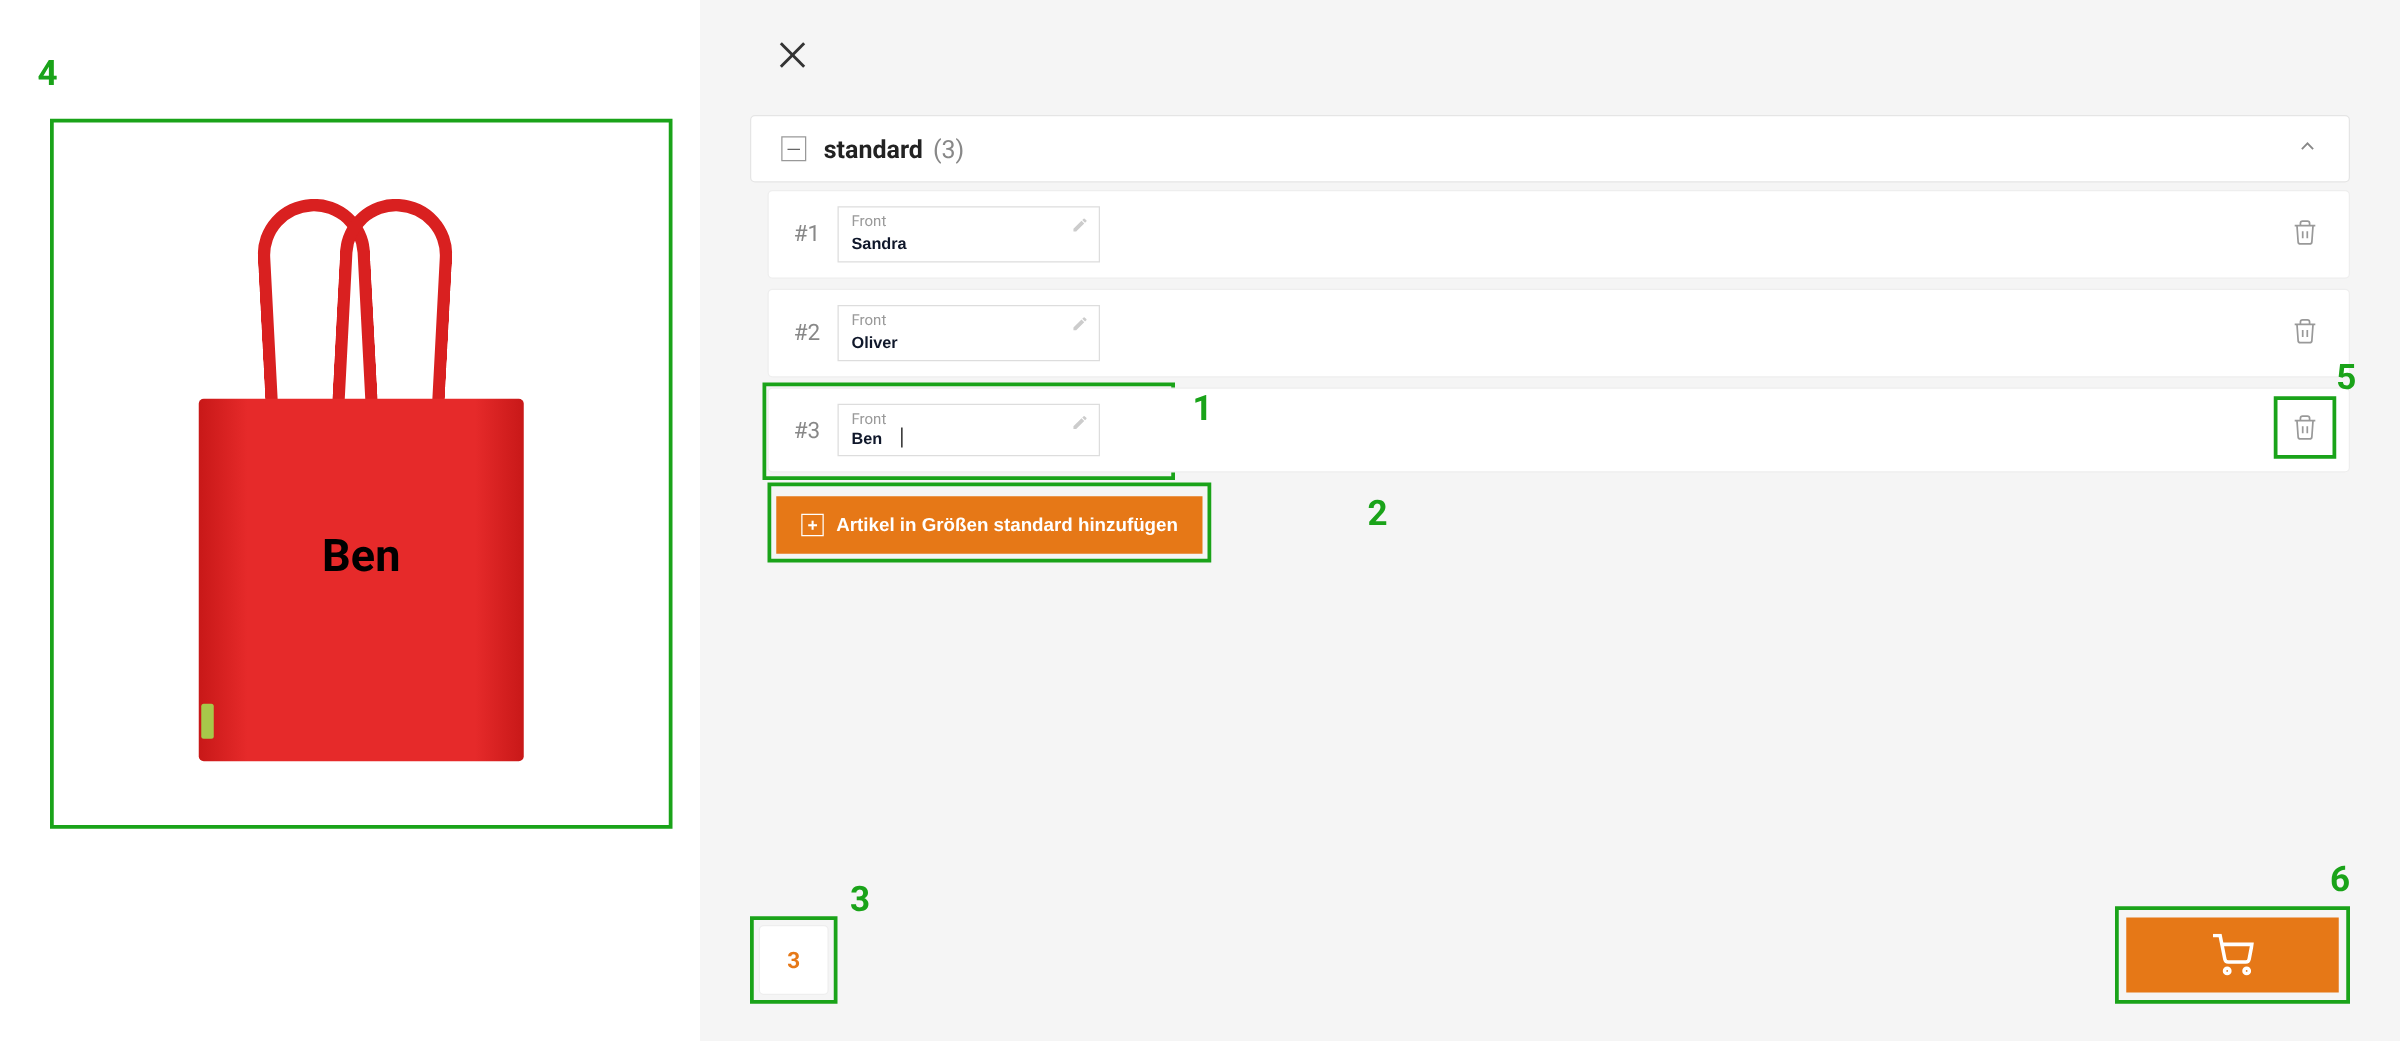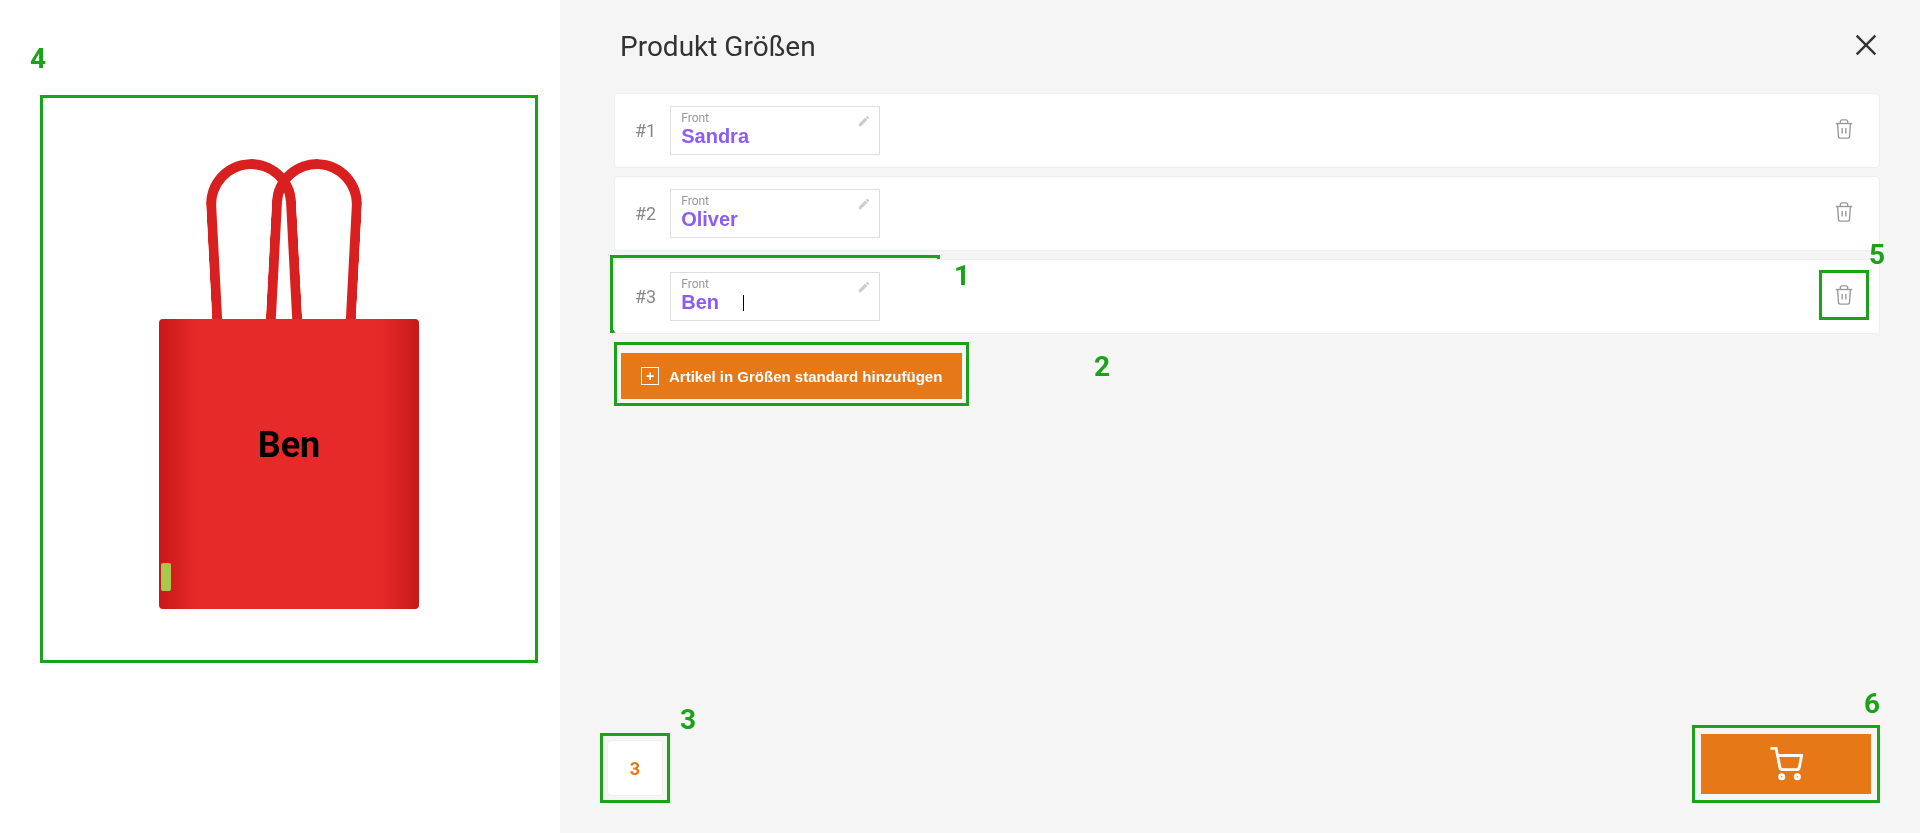--- a/index.html
+++ b/index.html
@@ -84,21 +84,21 @@
     }
     .item-num { color: #888; font-size: 18px; margin-right: 14px; }
     .input-group {
       border: 1px solid #ddd;
       padding: 4px 10px 6px 10px;
       width: 210px;
       position: relative;
       background: #fff;
     }
     .input-label { font-size: 12px; color: #999; display: block; }
-    .input-value { font-size: 20px; font-weight: 700; color: #8b5cf6; border: none; outline: none; width: 100%; }
+    .input-value { font-size: 13px; font-weight: 700; color: #0f172a; border: none; outline: none; width: 100%; }
     .edit-icon { position: absolute; top: 6px; right: 8px; }
     .edit-icon svg { width: 14px; height: 14px; fill: #ccc; }
     .trash-btn {
       margin-left: auto;
       cursor: pointer;
       padding: 4px;
     }
     .trash-btn svg { width: 22px; height: 22px; stroke: #999; stroke-width: 1.5; fill: none; }
     .add-button {
       background: #e67817;
@@ -243,29 +243,40 @@
         <div class="bag-body">
           <div class="bag-text">Ben</div>
           <div class="bag-label-tag"></div>
         </div>
       </div>
     </div>
   </div>
 
   <div class="main-panel">
     <div class="header">
-      <h1>Produkt Größen</h1>
       <div class="close-icon">
         <svg viewBox="0 0 24 24">
             <line x1="4" y1="4" x2="20" y2="20"></line>
             <line x1="20" y1="4" x2="4" y2="20"></line>
           </svg>
       </div>
     </div>
 
+    <div class="size-header">
+      <div class="collapse-icon">
+          <span></span>
+        </div>
+      <span class="size-name">standard</span>
+      <span class="size-count">(3)</span>
+      <div class="chevron">
+        <svg viewBox="0 0 24 24">
+            <polyline points="6 15 12 9 18 15"></polyline>
+          </svg>
+      </div>
+    </div>
 
     <div class="items-wrap">
       
       <div class="item-row">
         <span class="item-num">#1</span>
         <div class="input-group">
           <span class="input-label">Front</span>
           <input class="input-value" value="Sandra" style="">
           <span class="edit-icon">
             <svg viewBox="0 0 24 24">

